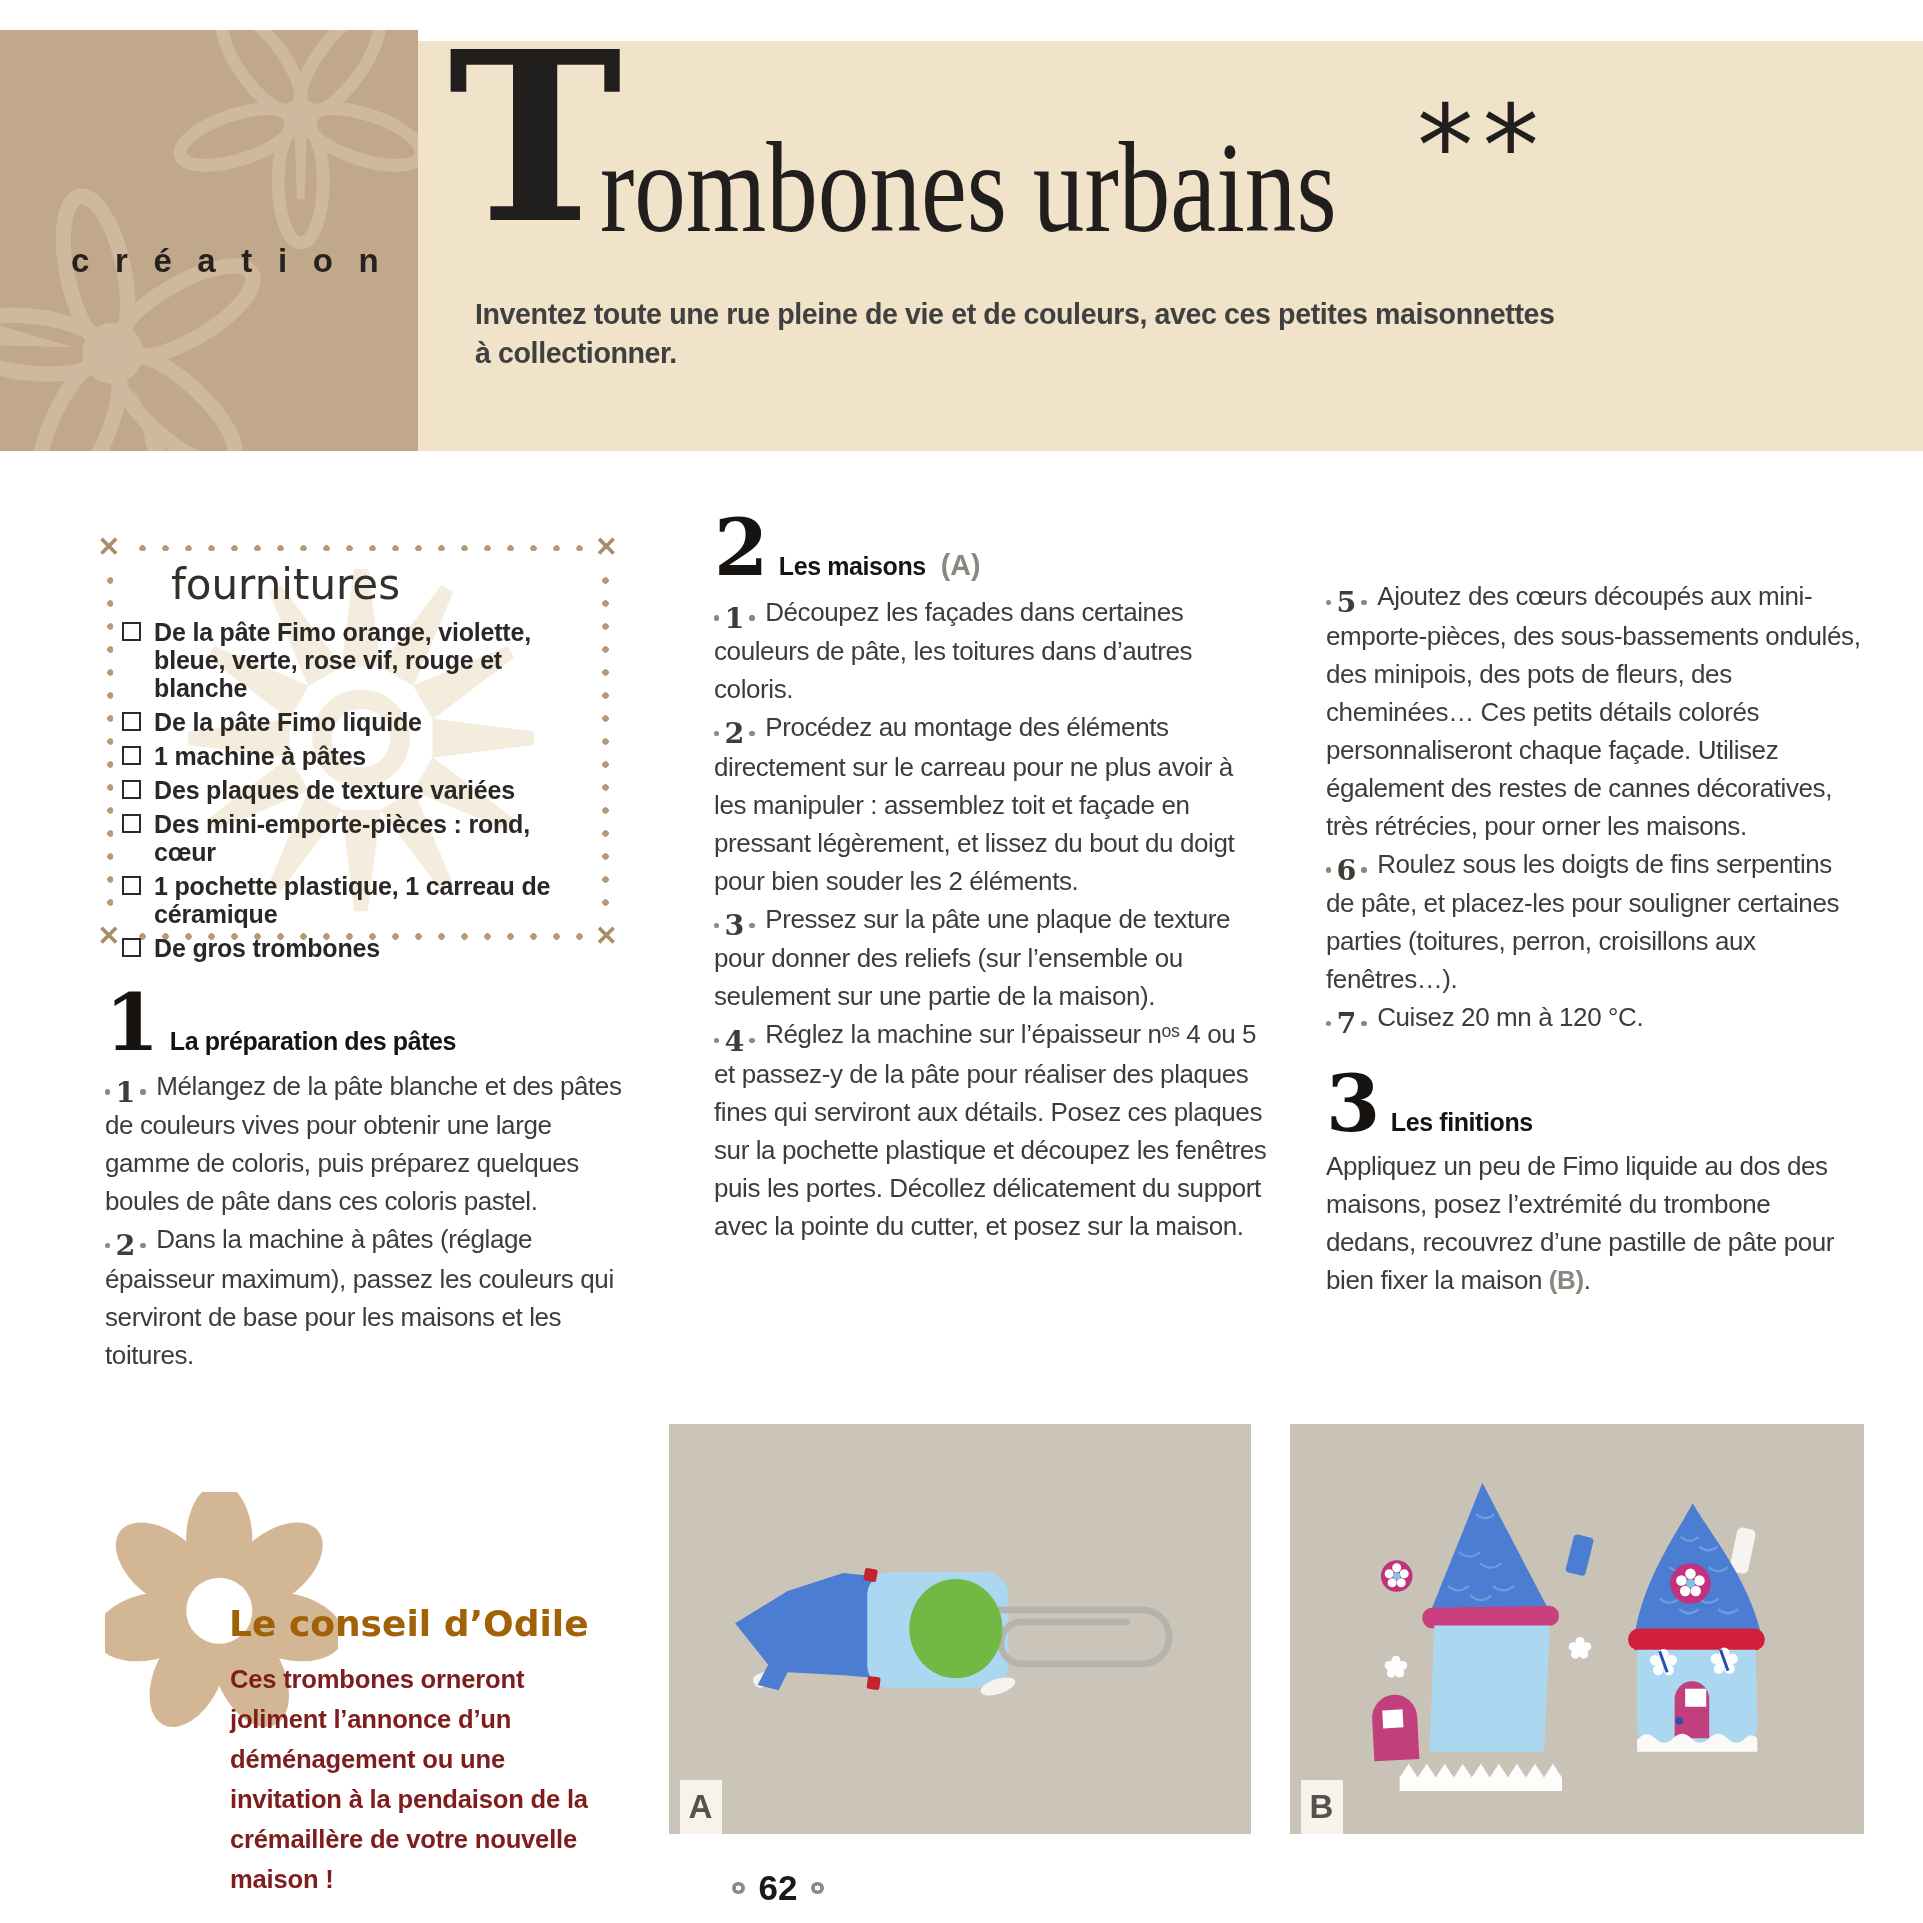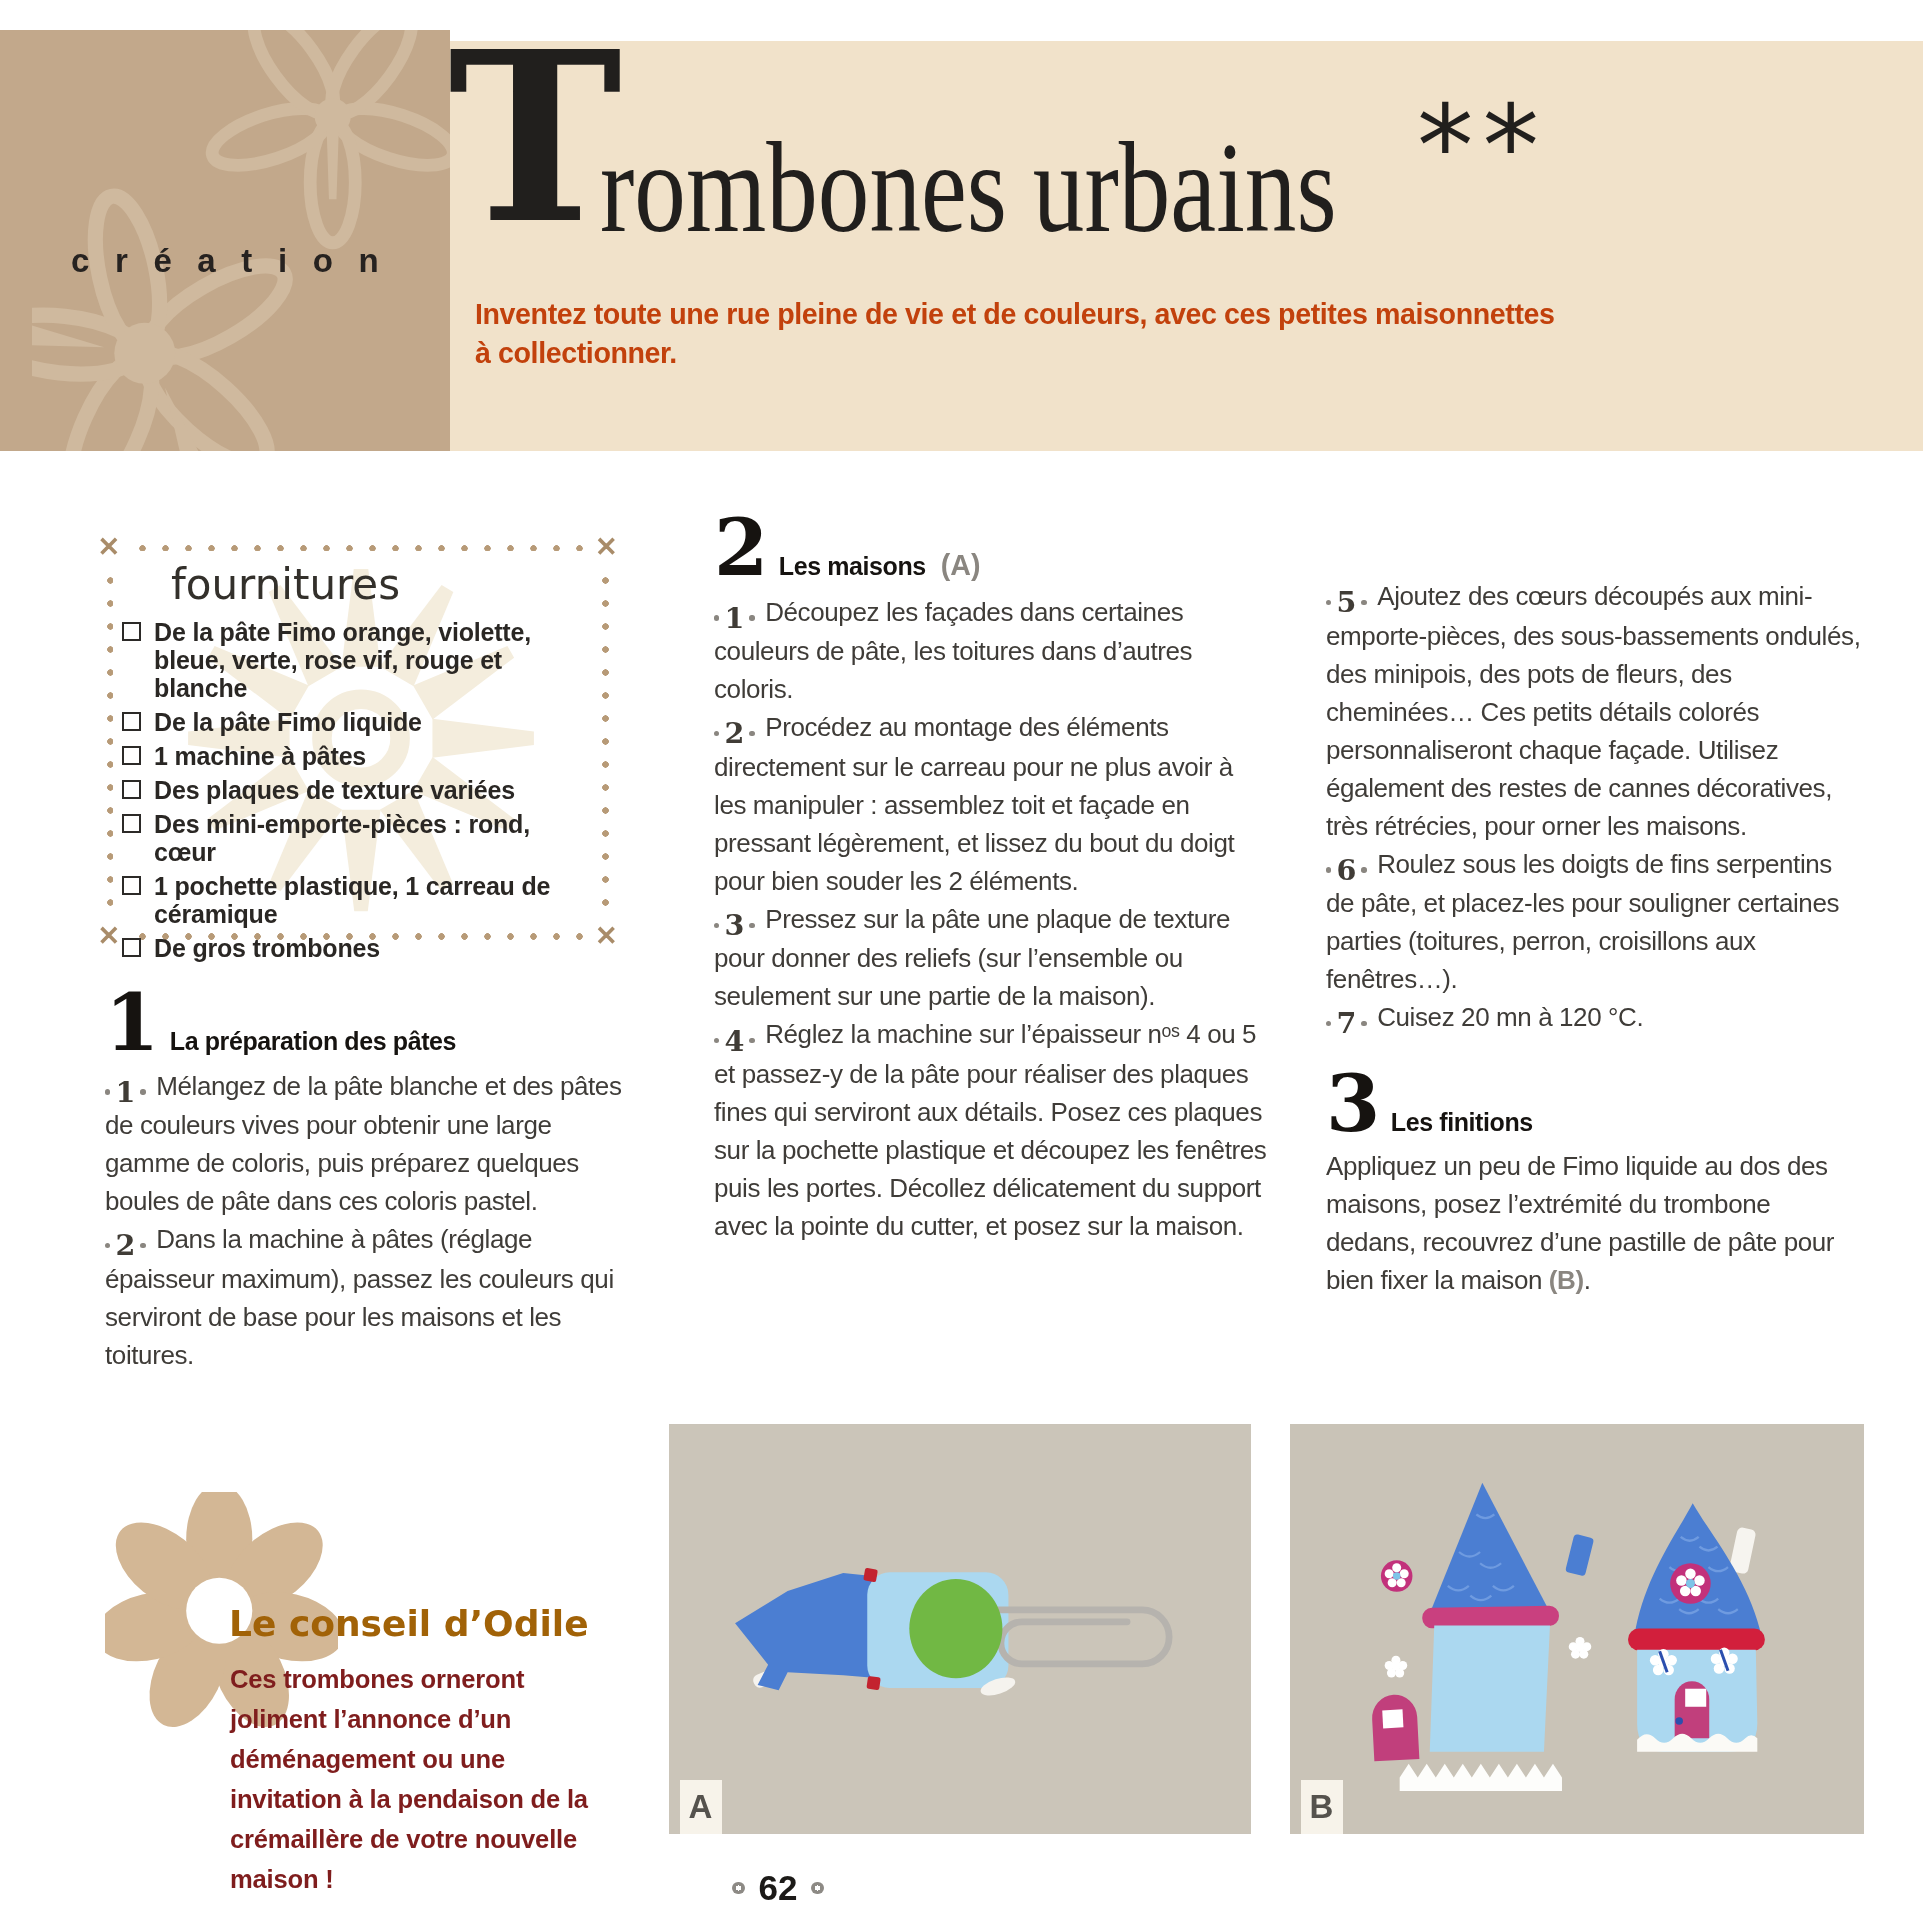--- a/index.html
+++ b/index.html
@@ -2,26 +2,26 @@
 <html style="font-size:12px"><head>
 <meta charset="utf-8">
 <style>
   html,body{margin:0;padding:0;background:#ffffff;}
   body{width:1924px;height:1924px;position:relative;font-family:"Liberation Sans",sans-serif;}
   .page{position:absolute;left:0;top:0;width:1924px;height:1924px;background:#fff;overflow:hidden;}
   .abs{position:absolute;}
 
   
   .header-band{left:0;top:41px;width:1924px;height:410px;background:#f1e2ca;}
-  .category-box{left:0;top:30px;width:418px;height:421px;background:#c2a88b;overflow:hidden;padding-left:32px;}
+  .category-box{left:0;top:30px;width:418px;height:421px;background:#c2a88b;overflow:hidden;}
   .category-label{left:71px;top:212px;font-size:33px;font-weight:700;letter-spacing:25.6px;color:#262220;}
   .title-initial{left:448px;top:21px;font-family:"DejaVu Serif",serif;font-weight:700;font-size:234px;line-height:1;color:#211f1d;}
   .title-rest{left:600px;top:123px;font-family:"Liberation Serif",serif;font-size:129px;line-height:1;color:#211f1d;transform:scaleX(.8);transform-origin:left top;white-space:nowrap;}
   .title-stars{left:1417px;top:90px;font-family:"DejaVu Sans",sans-serif;font-size:113px;line-height:1;letter-spacing:9px;color:#211f1d;}
-  .subtitle{left:475px;top:295px;font-size:28.6px;line-height:39px;font-weight:700;letter-spacing:-0.4px;color:#c2410c;}
+  .subtitle{left:475px;top:295px;font-size:28.6px;line-height:39px;font-weight:700;letter-spacing:-0.4px;color:#404040;}
 
   
   .supplies{left:105px;top:543px;width:505px;height:398px;}
   .dot-h,.dot-v{position:absolute;background-repeat:repeat-x;}
   .dot-h{left:25.6px;width:454px;height:6.8px;background-image:radial-gradient(circle,#b79a77 3px,rgba(0,0,0,0) 3.4px);background-size:23px 6.8px;}
   .dot-h.top{top:1.5px;} .dot-h.bottom{bottom:1.5px;}
   .dot-v{top:25.6px;height:347px;width:6.8px;background-repeat:repeat-y;background-image:radial-gradient(circle,#b79a77 3px,rgba(0,0,0,0) 3.4px);background-size:6.8px 23px;}
   .dot-v.left{left:1.5px;} .dot-v.right{right:1.5px;}
   .corner-x{position:absolute;font-size:27px;font-weight:700;color:#a98c69;line-height:1;}
   .corner-x.tl{left:-7.5px;top:-9px;} .corner-x.tr{right:-7.5px;top:-9px;}

